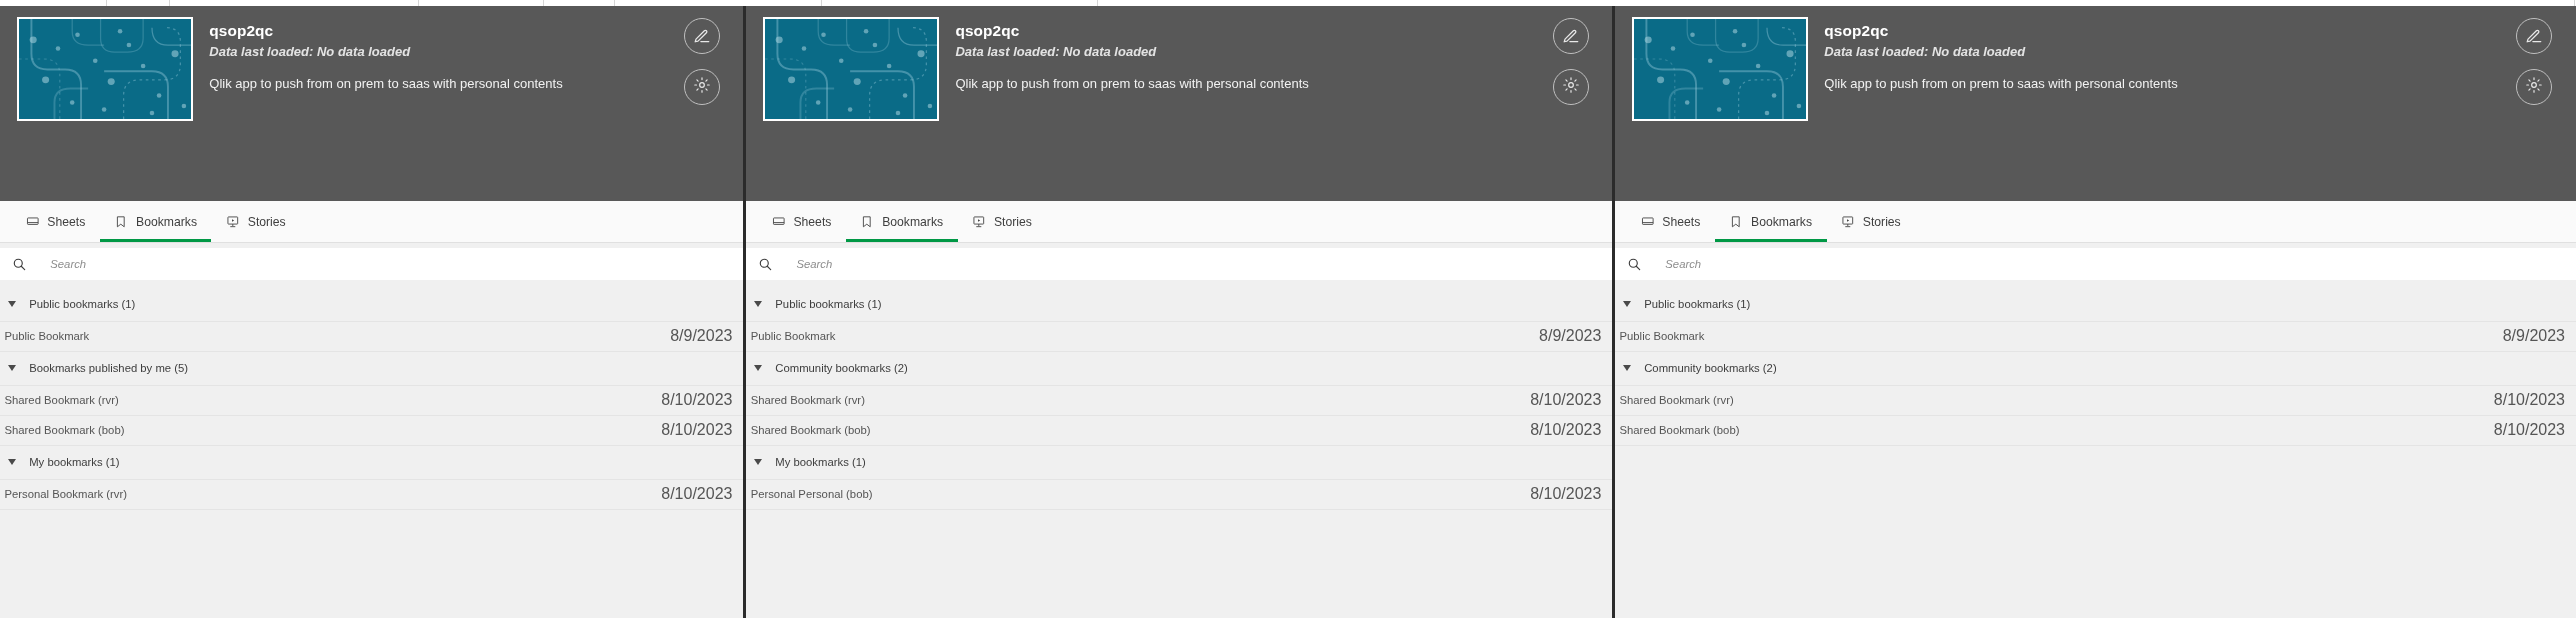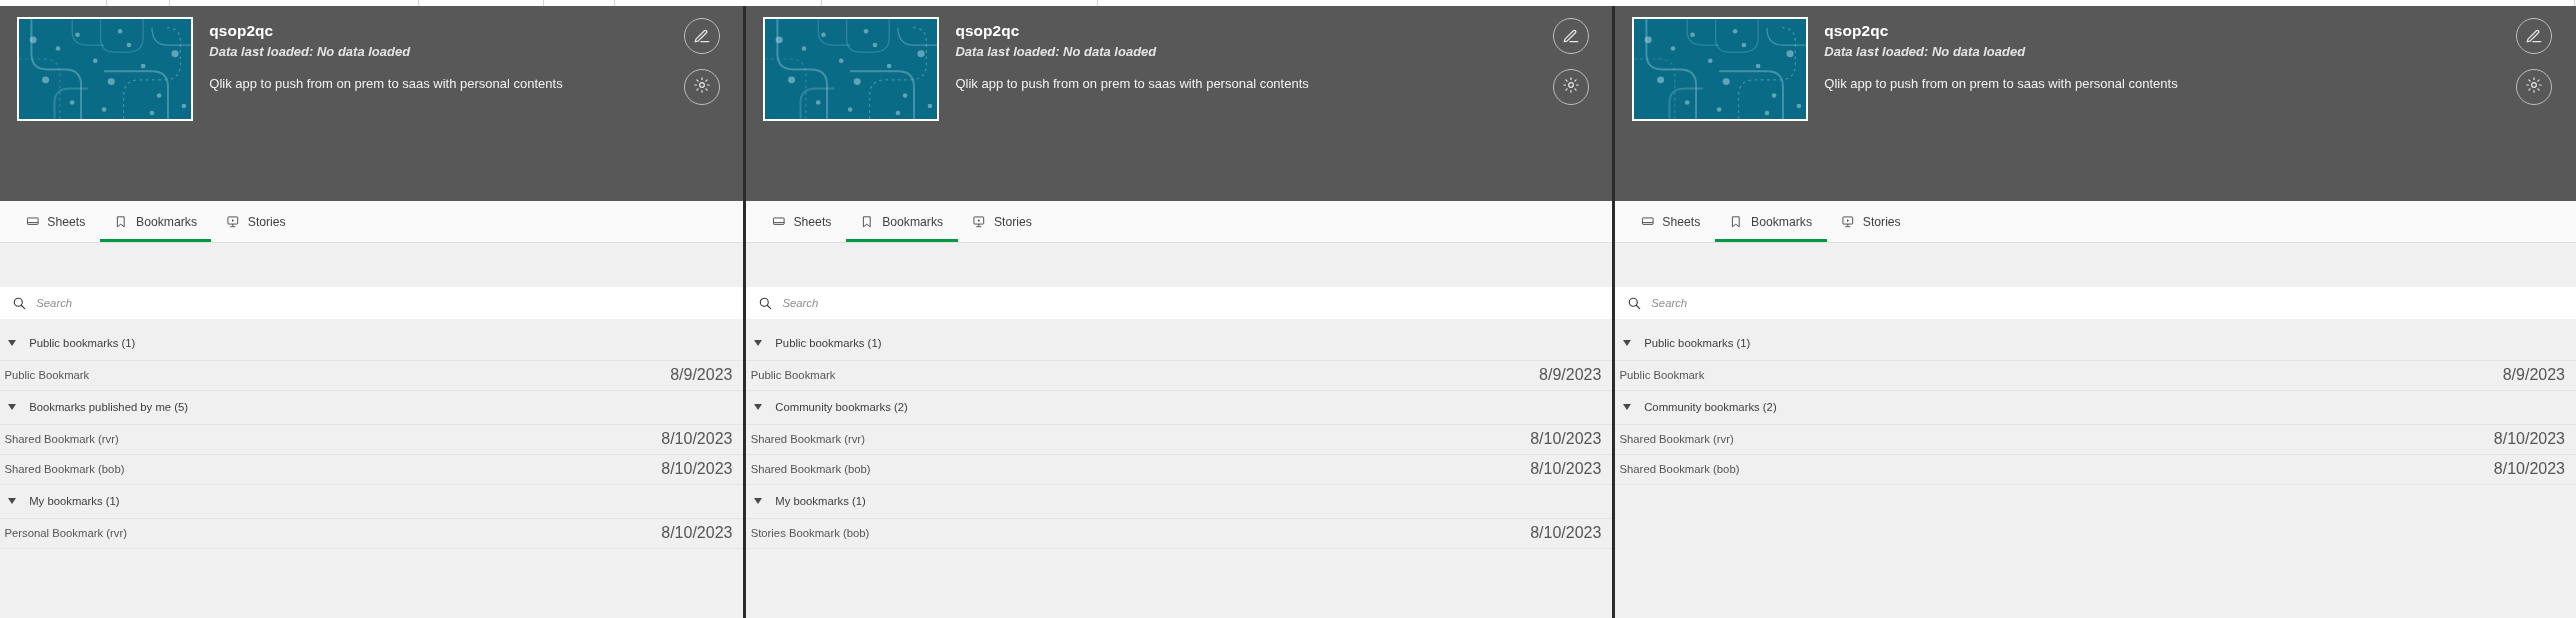--- a/index.html
+++ b/index.html
@@ -98,23 +98,22 @@
     content: ""; position: absolute; left: 0; right: 0; bottom: 0;
     height: 2.7px; background: #009845;
   }
 
   
   .searchwrap {
     background: #f0f0f0; padding: 5.4px 0 7.3px 0; flex: 0 0 auto;
   }
   .searchbox {
     height: 32px; background: #ffffff;
-    display: flex; align-items: center; gap: 10px;
+    display: flex; align-items: center; gap: 24px;
     padding-left: 11.8px;
-    margin-top: 39px;
   }
   .searchbox .sico { width: 14.5px; height: 14.5px; flex: 0 0 14.5px; }
   .searchbox .sico svg { width: 14.5px; height: 14.5px; display:block; }
   .searchbox input {
     border: none; outline: none; background: transparent;
     font-family: "Liberation Sans", sans-serif;
     font-size: 11.3px; font-style: italic; color: #5a5a5a;
     width: 90%;
   }
   .searchbox input::placeholder { color: #8d8d8d; font-style: italic; }
@@ -388,21 +387,21 @@
         </div>
         <div class="row">
           <span class="rname">Shared Bookmark (bob)</span>
           <span class="rdate">8/10/2023</span>
         </div>
         <div class="grp-head">
           <span class="caret"></span>
           <span class="gname">My bookmarks (1)</span>
         </div>
         <div class="row">
-          <span class="rname">Stories Bookmark (bob)</span>
+          <span class="rname">Personal Personal (bob)</span>
           <span class="rdate">8/10/2023</span>
         </div>
       </div>
     </div>
     <div class="panel-divider"></div>
     <div class="panel p3">
       <div class="app-header">
         <div class="thumb">
           <svg viewBox="0 0 194 115" preserveAspectRatio="none">
             <path d="M14 0 V40 Q14 58 32 58 H52 Q70 58 70 76 V115" fill="none" stroke="#8cc4d4" stroke-opacity="0.45" stroke-width="2.2"></path>

